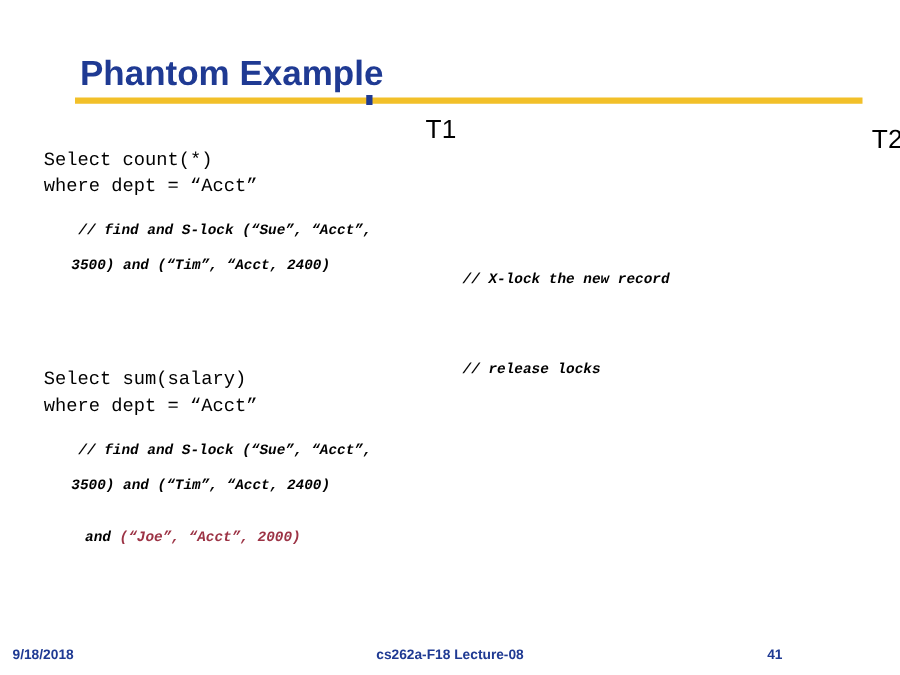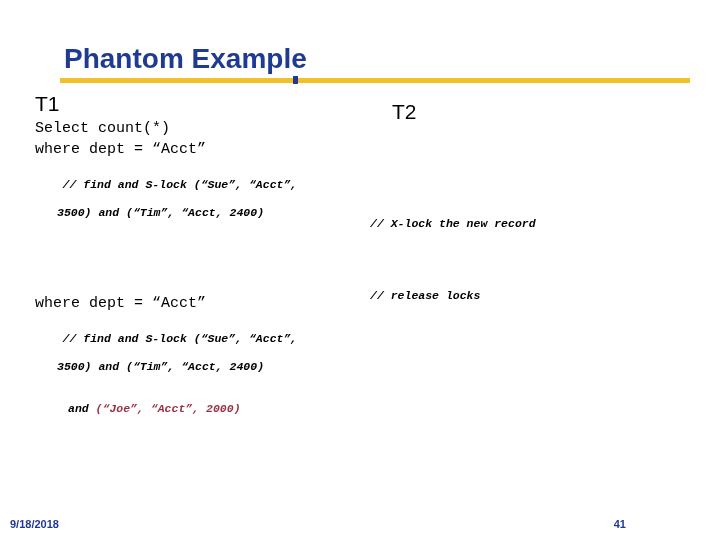--- a/index.html
+++ b/index.html
@@ -56,20 +56,21 @@
     top: 100px;
     width: 330px;
   }
 
   .txn-label {
     font-family: "Liberation Sans", sans-serif;
     font-size: 21px;
     color: #000000;
     line-height: 1.12;
     margin: 0 0 2px 0;
+    text-align: right;
   }
 
   .code {
     font-family: "Liberation Mono", "DejaVu Sans Mono", monospace;
     font-size: 15px;
     color: #000000;
     line-height: 1.45;
     white-space: pre;
     margin: 0;
   }
@@ -127,20 +128,21 @@
   <div class="txn-label">T1</div>
   <div class="code">Select count(*)</div>
   <div class="code">where dept = “Acct”</div>
   <div class="comment">
     <span>// find and S-lock (“Sue”, “Acct”,</span>
     <span class="cont">3500) and (“Tim”, “Acct, 2400)</span>
   </div>
 </div>
 
 <div class="blk-t1-2">
+  <div class="code">Select sum(salary)</div>
   <div class="code">where dept = “Acct”</div>
   <div class="comment">
     <span>// find and S-lock (“Sue”, “Acct”,</span>
     <span class="cont">3500) and (“Tim”, “Acct, 2400)</span>
     <span class="cont2"><span>and </span><span class="red">(“Joe”, “Acct”, 2000)</span></span>
   </div>
 </div>
 
 <div class="col-right">
   <div class="txn-label">T2</div>
@@ -149,14 +151,15 @@
 <div class="blk-t2-1">
   <div class="comment">// X-lock the new record</div>
 </div>
 
 <div class="blk-t2-2">
   <div class="comment">// release locks</div>
 </div>
 
 <div class="footer">
   <div class="footer-date">9/18/2018</div>
+  <div class="footer-center">cs262a-F18 Lecture-08</div>
   <div class="footer-page">41</div>
 </div>
 
 </body></html>

